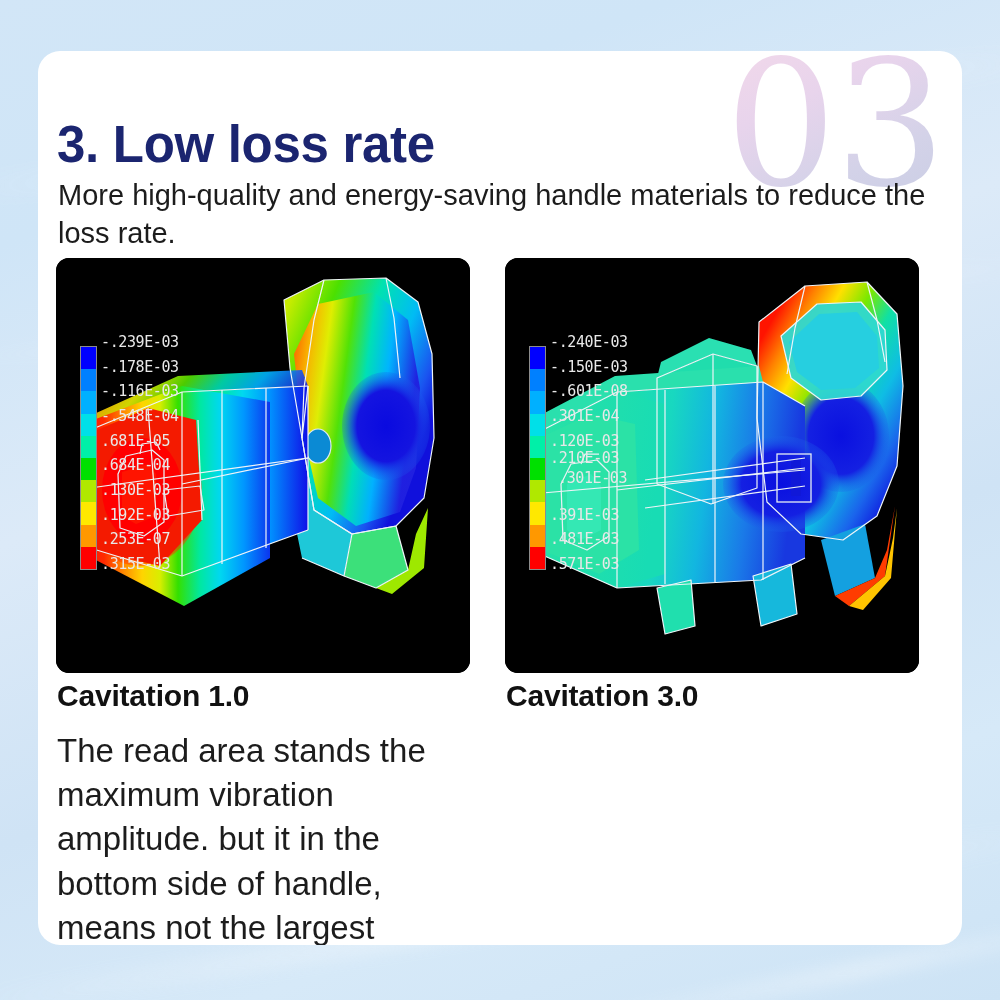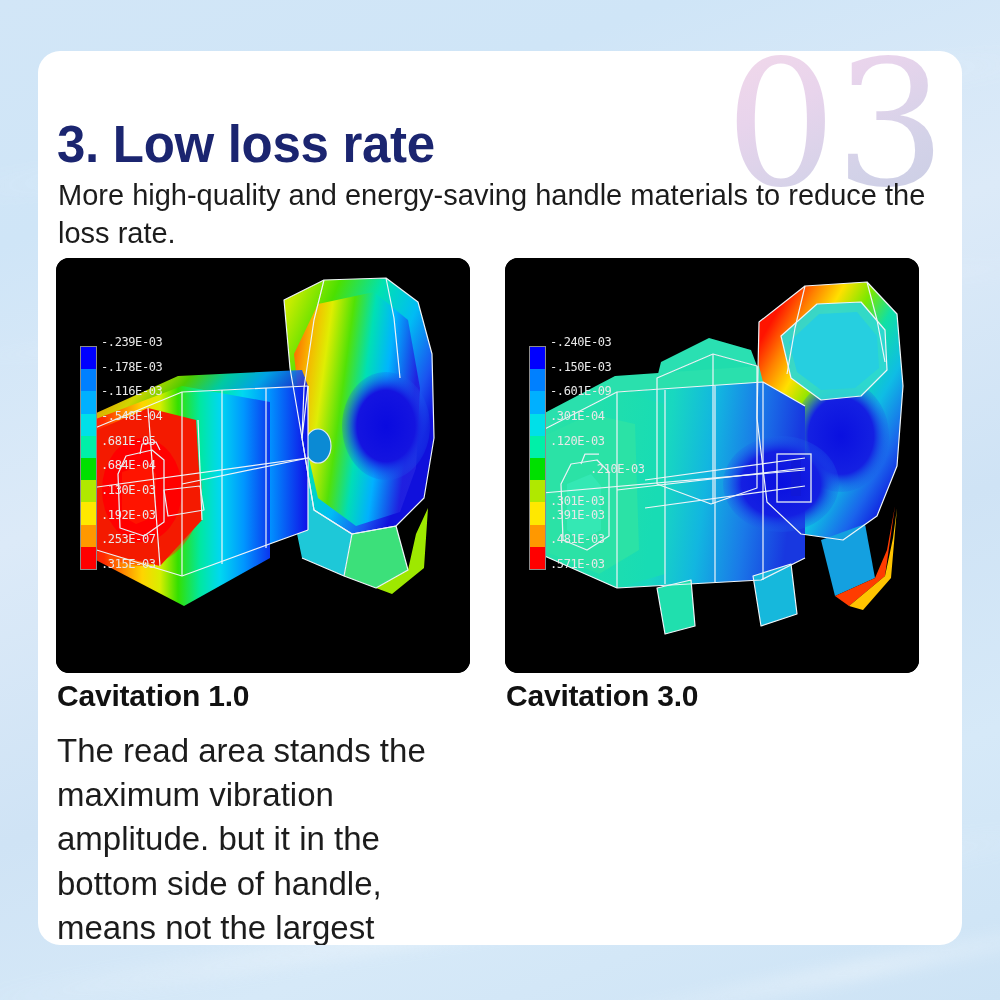--- a/index.html
+++ b/index.html
@@ -115,21 +115,21 @@
   .legend-labels {
     position: relative;
     margin-left: 4px;
     width: 95px;
     height: 222px;
   }
   .legend-labels span {
     position: absolute;
     left: 0;
     font-family: "DejaVu Sans Mono", "Liberation Mono", monospace;
-    font-size: 12px;
+    font-size: 15px;
     color: #e8e8e8;
     white-space: nowrap;
     transform: translateY(-50%);
     letter-spacing: -0.4px;
   }
 
   
   .fea-model {
     position: absolute;
     inset: 0;
@@ -423,25 +423,25 @@
             <i style="background: rgb(0, 240, 168);"></i>
             <i style="background: rgb(0, 224, 0);"></i>
             <i style="background: rgb(176, 232, 0);"></i>
             <i style="background: rgb(255, 232, 0);"></i>
             <i style="background: rgb(255, 152, 0);"></i>
             <i style="background: rgb(255, 0, 0);"></i>
           </div>
         <div class="legend-labels">
             <span style="top: -4px; text-align: right;">-.240E-03</span>
             <span style="top: 20.6667px;">-.150E-03</span>
-            <span style="top: 45.3333px;">-.601E-09</span>
+            <span style="top: 45.3333px;">-.601E-08</span>
             <span style="top: 70px;">.301E-04</span>
             <span style="top: 94.6667px;">.120E-03</span>
-            <span style="top: 123px; margin-left: 40px;">.210E-03</span>
-            <span style="top: 155px;">.301E-03</span>
+            <span style="top: 112px;">.210E-03</span>
+            <span style="top: 132px; margin-left: 8px;">.301E-03</span>
             <span style="top: 168.667px;">.391E-03</span>
             <span style="top: 193.333px;">.481E-03</span>
             <span style="top: 218px;">.571E-03</span>
           </div>
       </div>
     </div>
   </div>
 
   <div class="captions">
     <div class="caption-col">

